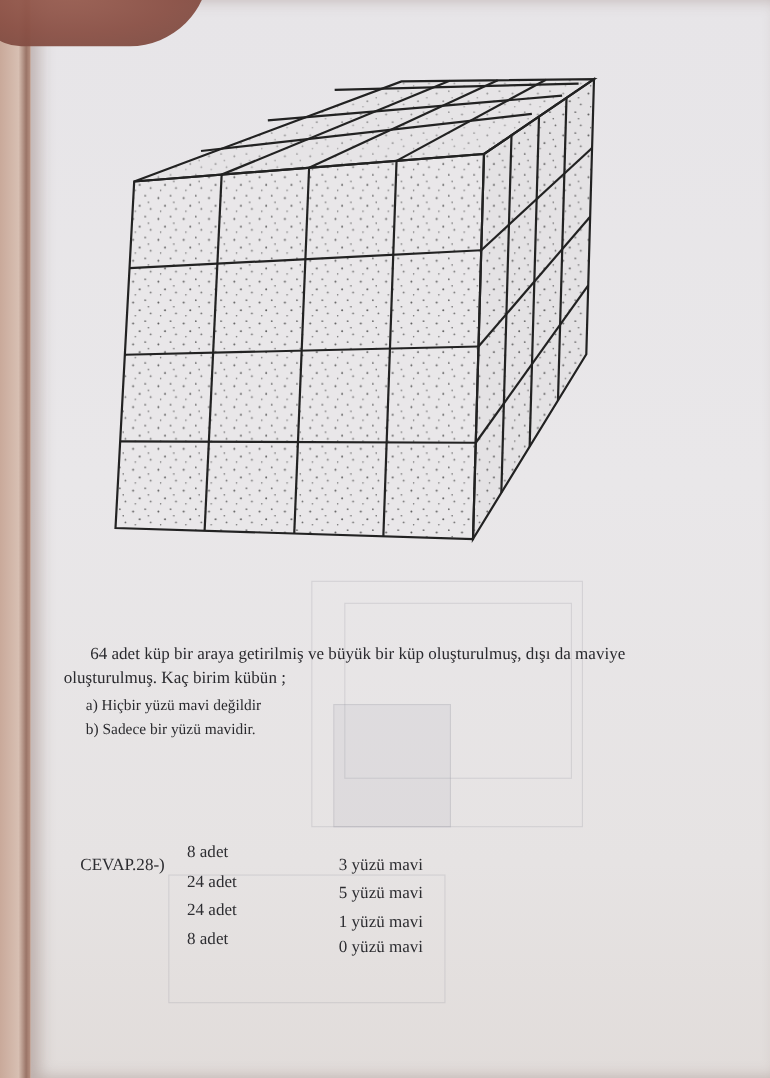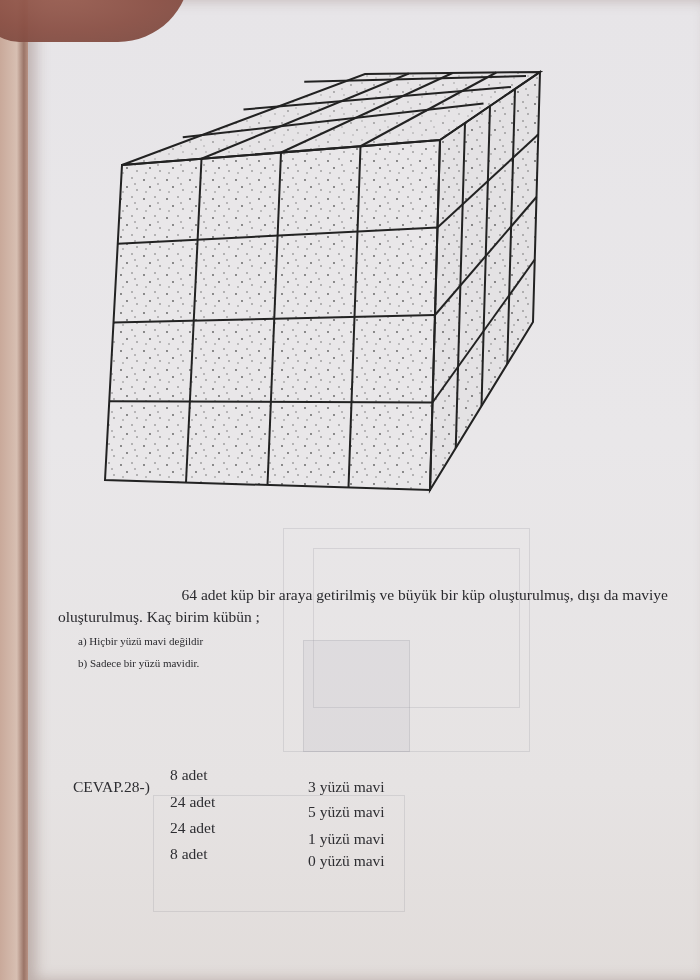--- a/index.html
+++ b/index.html
@@ -24,24 +24,24 @@
     opacity:0.95;
   }
   .ghost {
     position:absolute; border:1px solid rgba(150,150,160,0.25);
   }
   .figure { position:absolute; left:95px; top:62px; }
   .question {
     position:absolute; left:58px; top:584px; width:610px;
     font-size:15.5px; color:#2a2a2e; line-height:21px;
   }
-  .q-line1 { padding-left:24px;text-align:right; }
+  .q-line1 { padding-left:24px; }
   .q-line2 { margin-top:1px; }
   .options { margin-left:20px; margin-top:4px; }
-  .opt { font-size:11px; line-height:21.5px; }
+  .opt { font-size:14px; line-height:21.5px; }
   .answer {
     position:absolute; left:73px; top:766px; width:380px;
     font-size:15.5px; color:#2d2d31;
   }
   .ans-label { position:absolute; left:0; top:0;margin-top:12px; }
   .ans-row { position:absolute; left:97px; width:300px; height:24px; }
   .ans-count { position:absolute; left:0; }
   .ans-desc { position:absolute; left:138px; }
 </style>
 </head>

